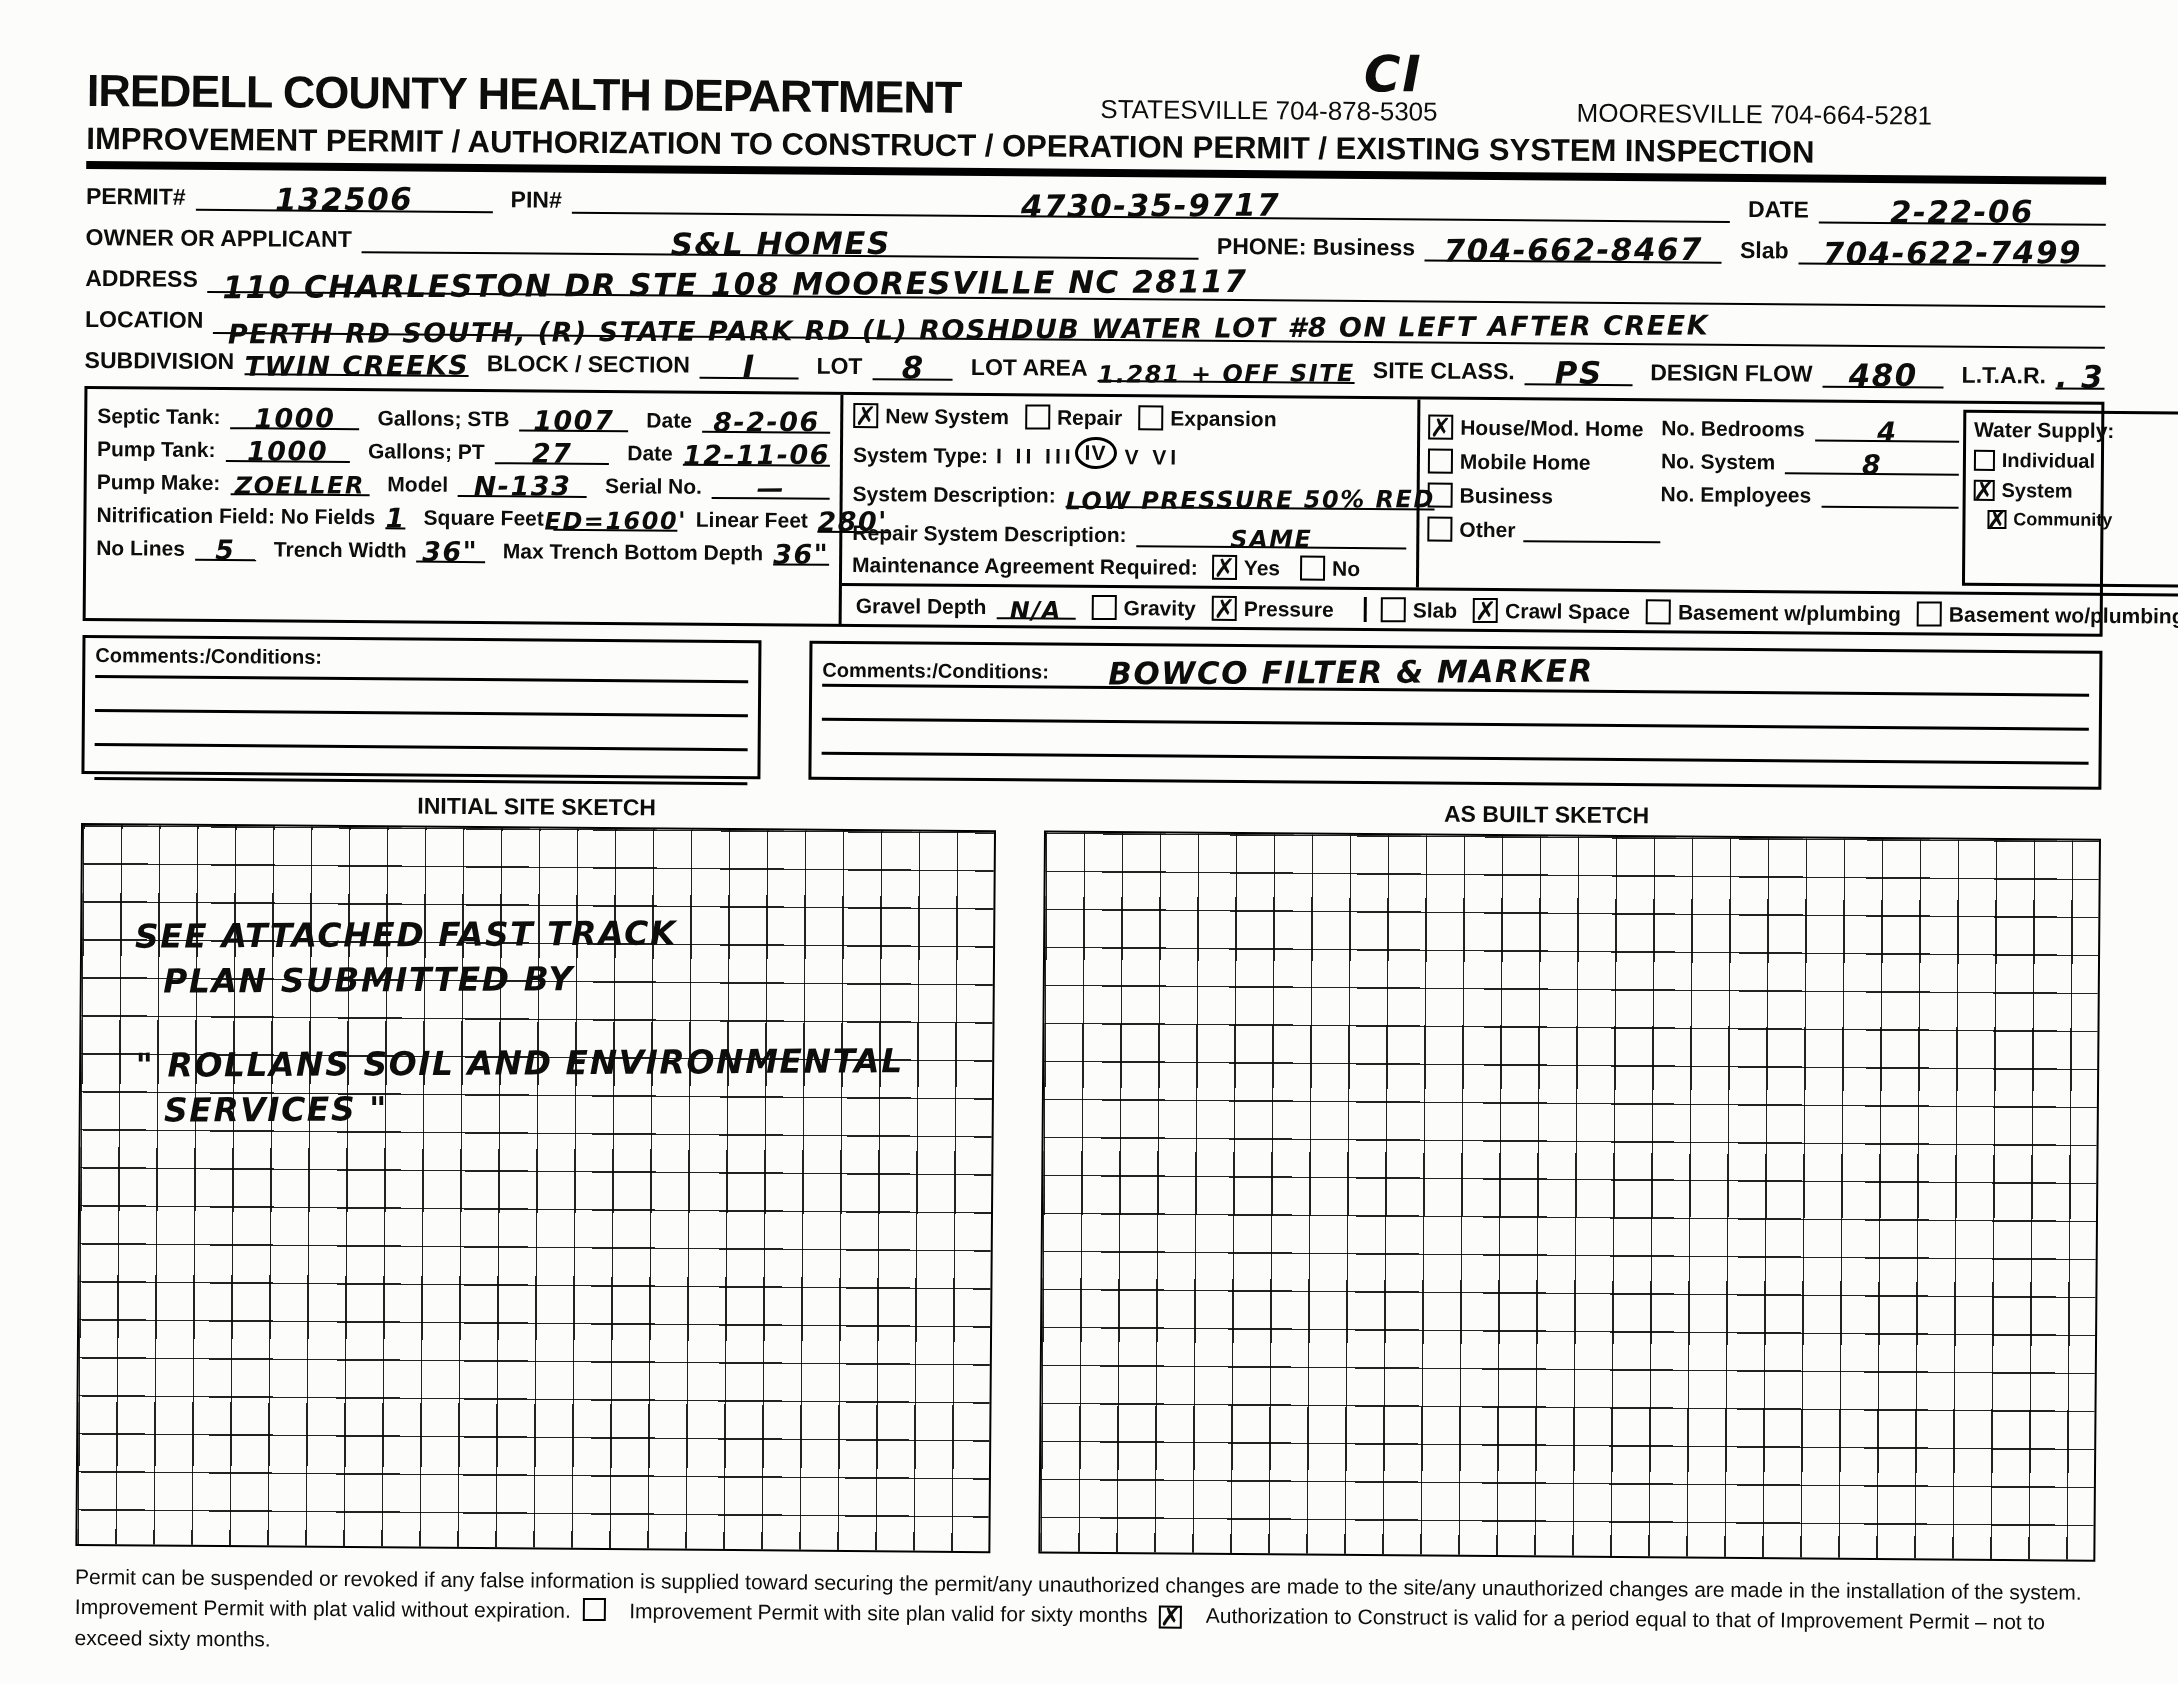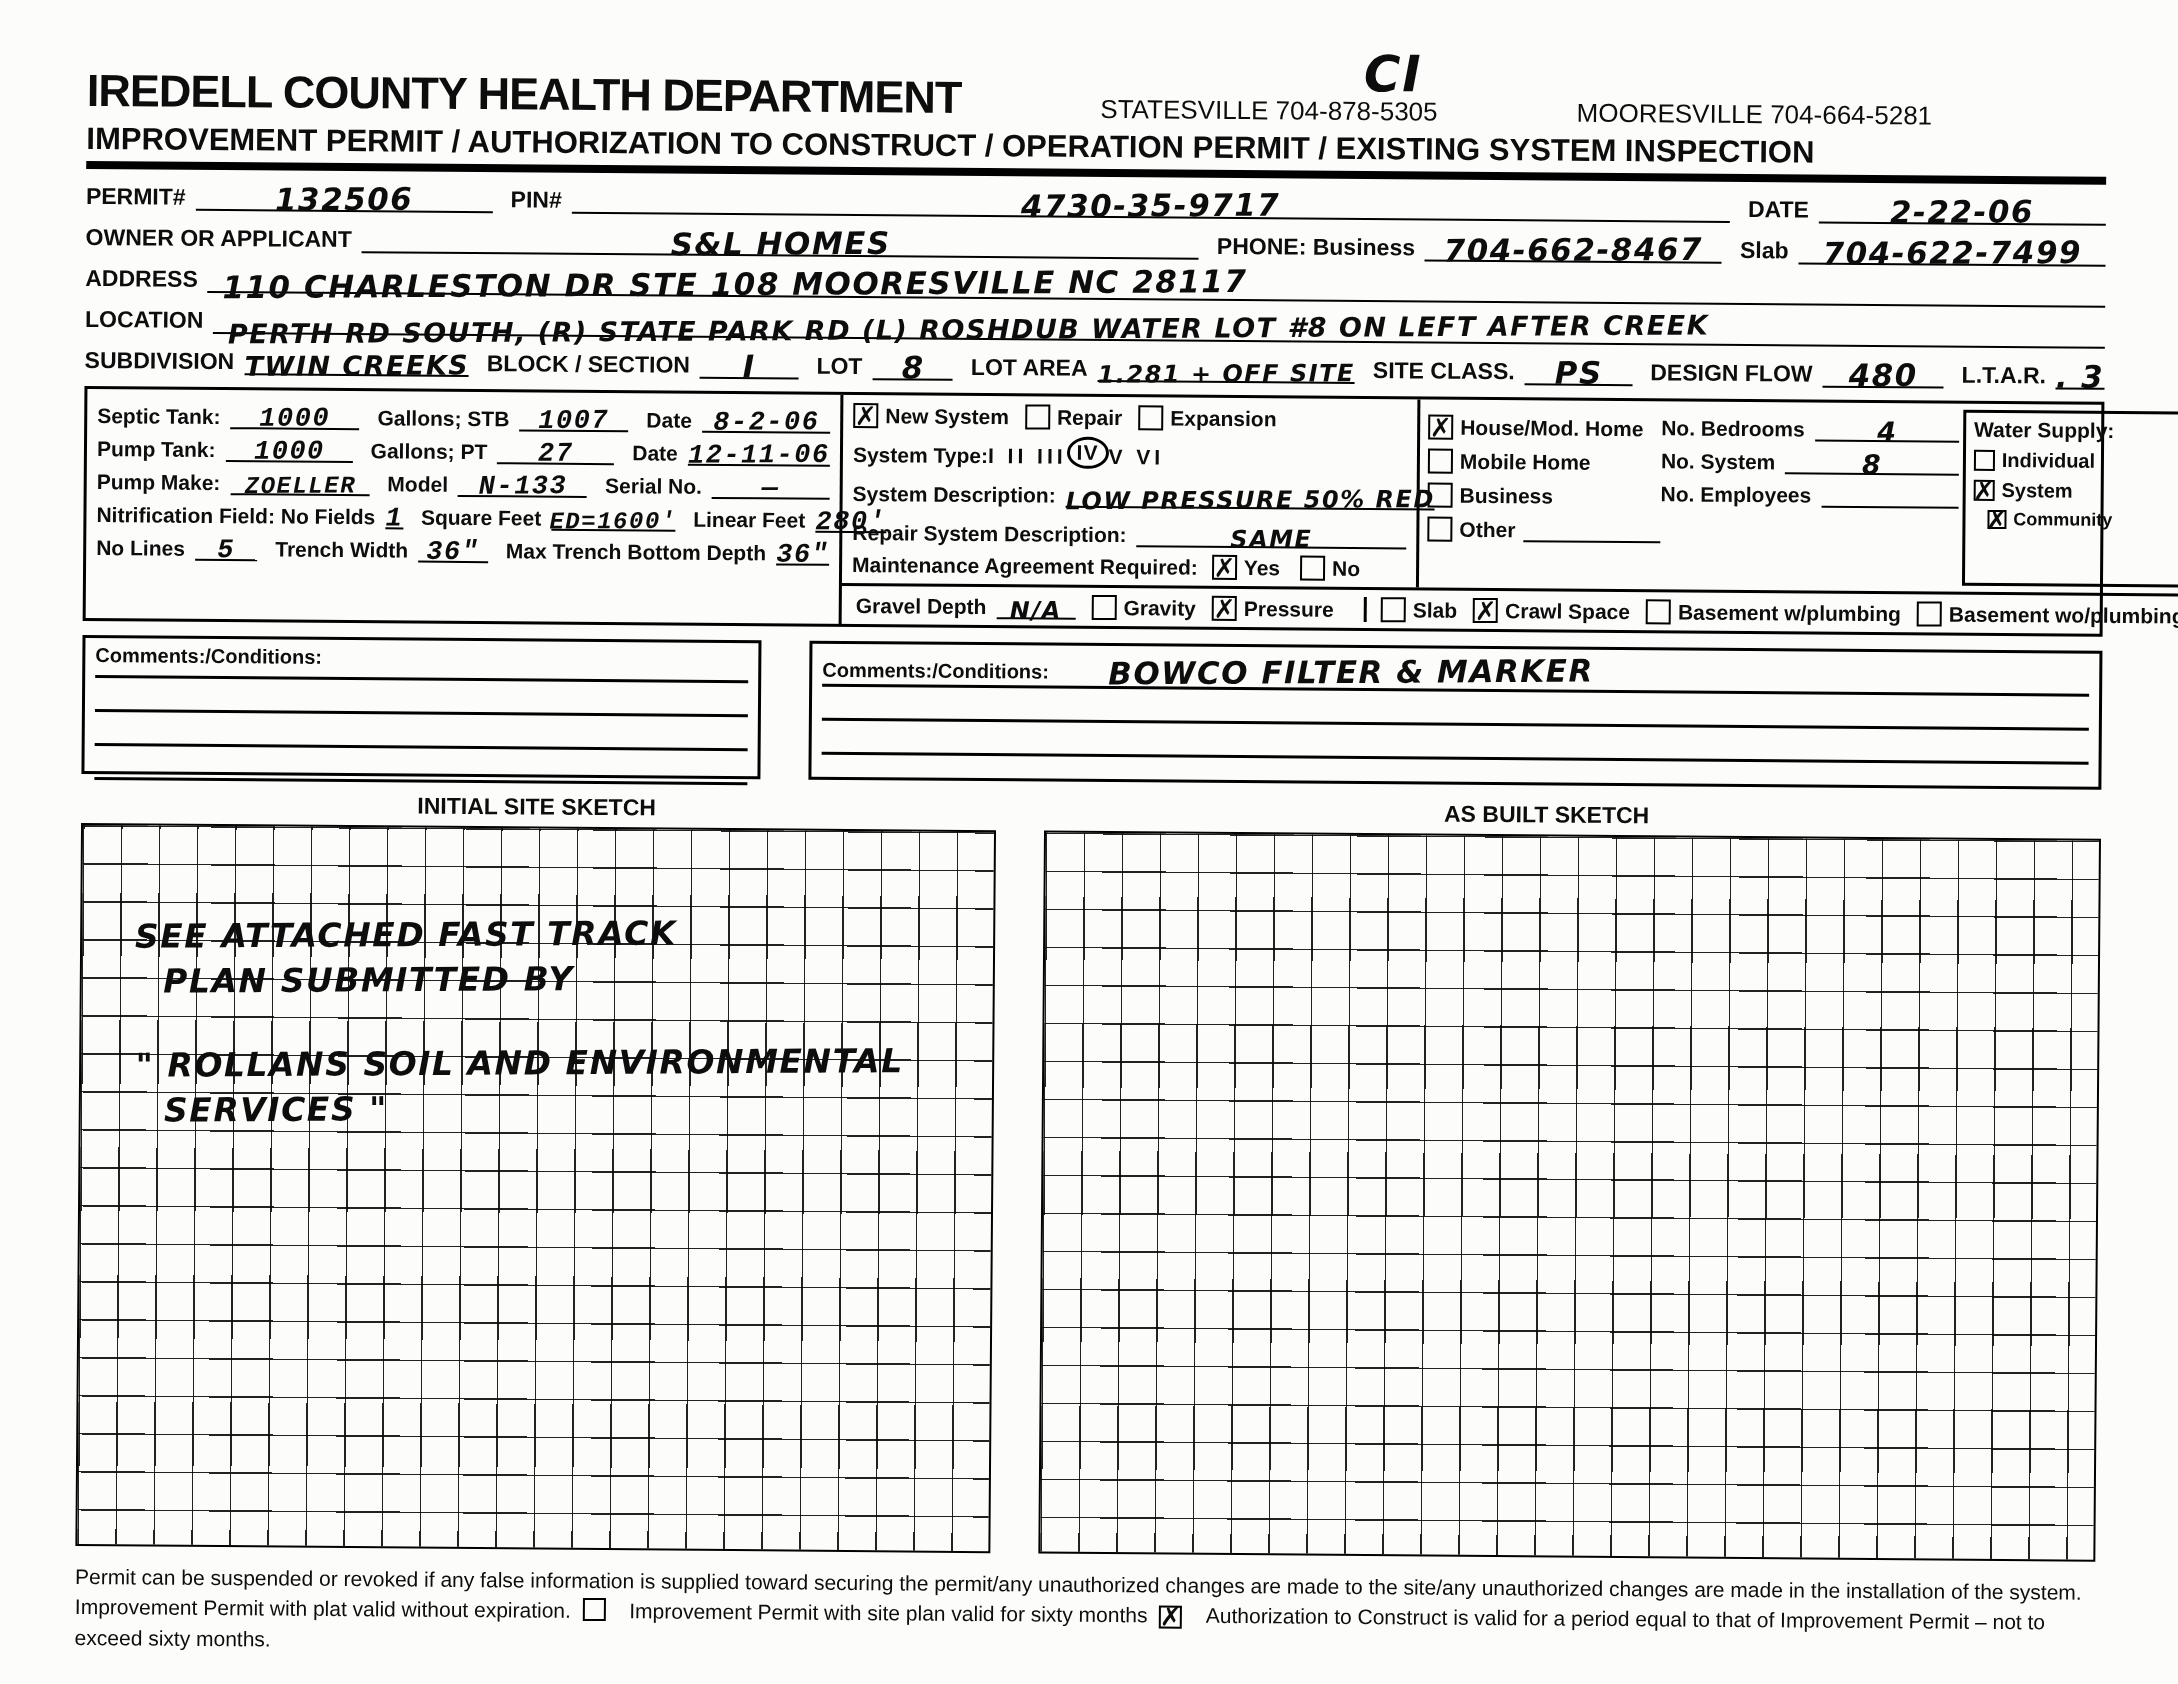--- a/index.html
+++ b/index.html
@@ -41,28 +41,28 @@
   .cb { display:inline-flex; width:21px; height:21px; border:2.5px solid #000; margin-right:7px;
         align-items:center; justify-content:center; font-size:26px; font-weight:800; line-height:1;
         font-family:"DejaVu Sans", sans-serif; flex:none; vertical-align:-3px; }
   .cb-inline { display:inline-flex; vertical-align:-3px; margin:0 6px; }
 
   
   .boxes { display:flex; border:3.5px solid #000; margin-top:12px; }
   .tank-box { width:733px; border-right:3px solid #000; padding:6px 10px 4px 10px; }
   .trow { display:flex; align-items:flex-end; font-size:21px; font-weight:600; margin-top:5px; }
   .trow .fill { min-height:26px; }
-  .trow .hw { margin-bottom:-6px;font-family:Liberation Mono, monospace; }
+  .trow .hw { margin-bottom:-6px; }
 
   .rightwrap { flex:1; display:flex; flex-direction:column; }
   .midright { display:flex; flex:1; }
   .sys-box { width:554px; border-right:3px solid #000; padding:6px 10px; font-size:21px; font-weight:600; }
   .srow { display:flex; align-items:flex-end; margin-top:7px; }
   .srow:first-child { margin-top:2px; }
-  .types { letter-spacing:4px; white-space:nowrap;text-align:center; }
+  .types { letter-spacing:4px; margin-left:8px; white-space:nowrap;text-align:center; }
   .circled { border:3px solid #000; border-radius:50%; padding:1px 7px; letter-spacing:1px; }
 
   .occ-box { flex:1; display:flex; padding:6px 8px; font-size:21px; font-weight:600; }
   .occ-col { width:233px; }
   .occ-row { display:flex; align-items:center; margin-top:9px; }
   .num-col { flex:1; }
   .num-row { display:flex; align-items:flex-end; margin-top:7px; }
   .water-box { width:203px; border:3px solid #000; padding:5px 8px; margin-left:4px; align-self:stretch; }
   .wrow { display:flex; align-items:center; margin-top:7px; font-size:20px; }
   .wrow-sm { font-size:18px; margin-left:14px; }

